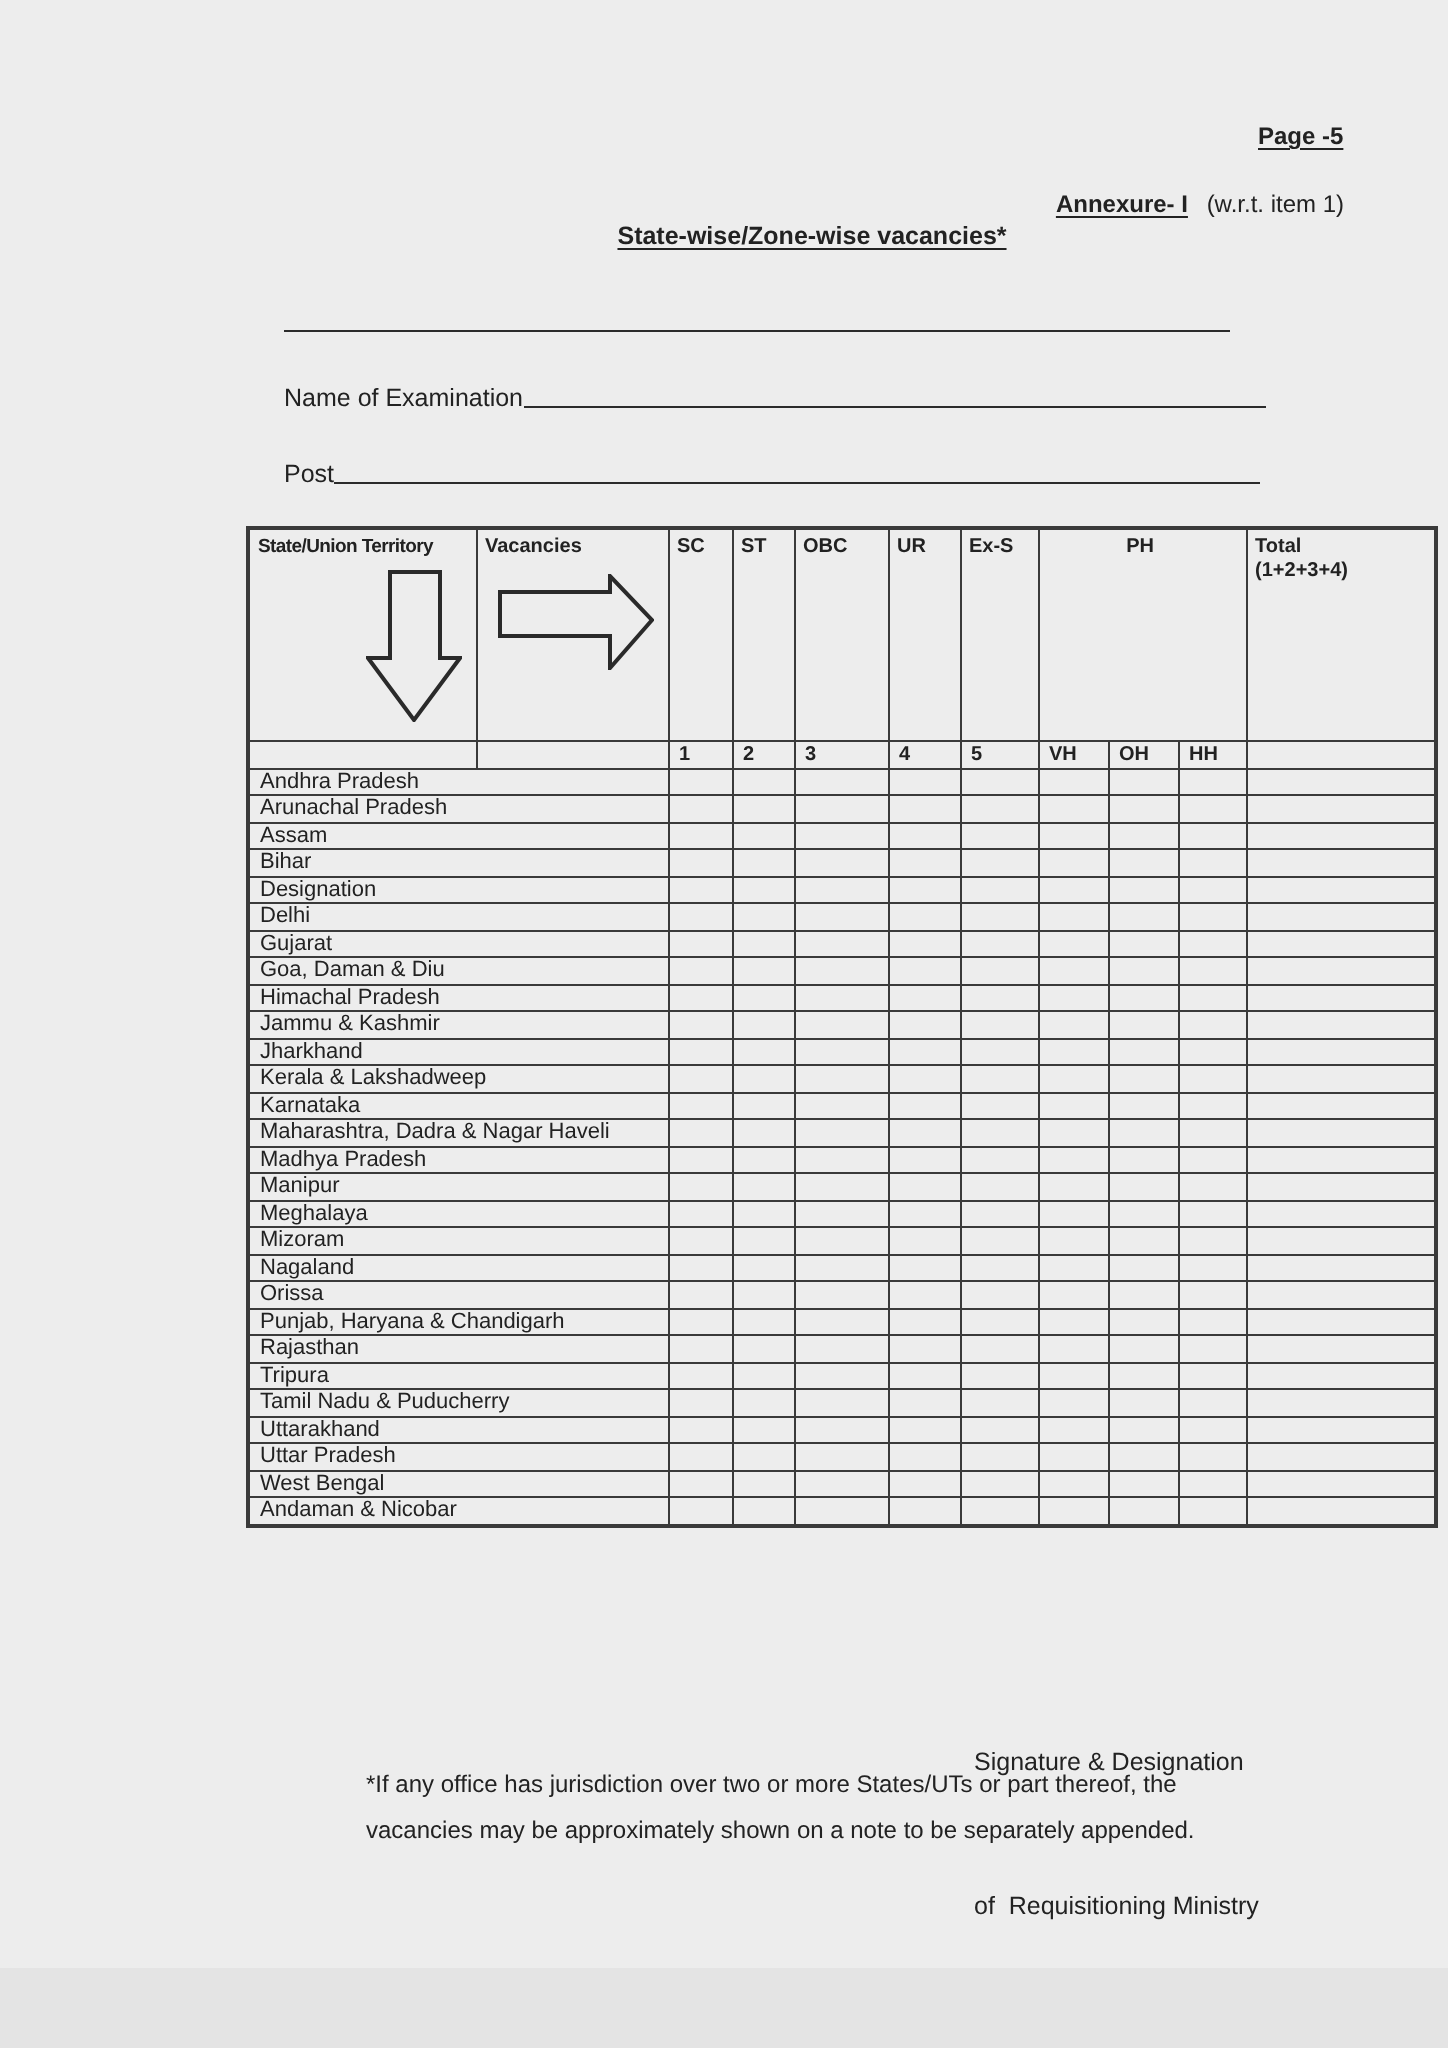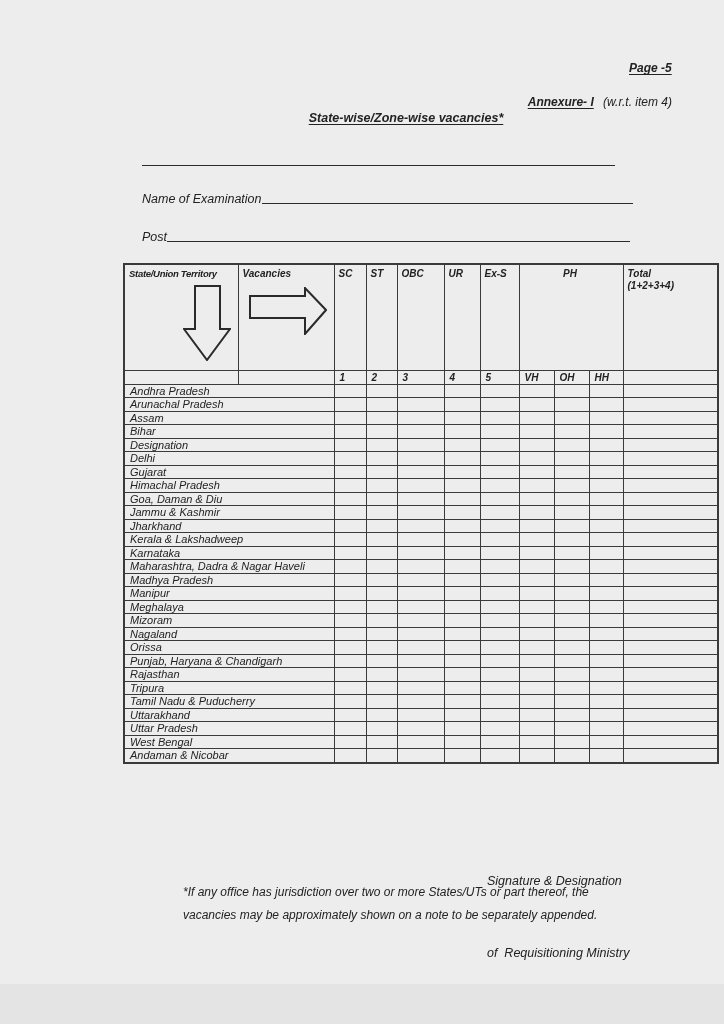--- a/index.html
+++ b/index.html
@@ -4,21 +4,20 @@
 <style>
   html,body { margin:0; padding:0; background:#e4e4e4; }
   .page {
     position:relative;
     width:724px; height:984px;
     margin:0 auto;
     background:var(--page-bg, #ededed);
     color:var(--ink, #222);
     font-family:"Liberation Sans","DejaVu Sans",sans-serif;
     overflow:hidden;
-    font-style:italic;
   }
 
   
   .page-number {
     position:absolute; top:61px; left:629px;
     font-size:12px; font-weight:700;
     text-decoration:underline; text-underline-offset:2px;
     white-space:nowrap;
   }
   .annexure {
@@ -95,21 +94,21 @@
 </style>
 </head>
 <body>
 
 <div class="page" style="--page-bg: #ededed; --ink: #222222; --line: #3a3a3a;">
 
   <div class="page-number">Page -5</div>
 
   <div class="annexure">
     <span class="annexure-bold">Annexure- I</span>
-    <span class="annexure-note">(w.r.t. item 4)</span>
+    <span class="annexure-note">(w.r.t. item 1)</span>
   </div>
 
   <div class="doc-title">State-wise/Zone-wise vacancies*</div>
 
   <div class="form-line fl-1">
     <span class="fill"></span>
   </div>
   <div class="form-line fl-2">
     <span class="label">Name of Examination</span>
     <span class="fill"></span>
@@ -251,33 +250,33 @@
           <td></td>
           <td></td>
           <td></td>
           <td></td>
           <td></td>
           <td></td>
           <td></td>
           <td></td>
         </tr>
         <tr>
+          <td colspan="2">Goa, Daman &amp; Diu</td>
+          <td></td>
+          <td></td>
+          <td></td>
+          <td></td>
+          <td></td>
+          <td></td>
+          <td></td>
+          <td></td>
+          <td></td>
+        </tr>
+        <tr>
           <td colspan="2">Himachal Pradesh</td>
-          <td></td>
-          <td></td>
-          <td></td>
-          <td></td>
-          <td></td>
-          <td></td>
-          <td></td>
-          <td></td>
-          <td></td>
-        </tr>
-        <tr>
-          <td colspan="2">Goa, Daman &amp; Diu</td>
           <td></td>
           <td></td>
           <td></td>
           <td></td>
           <td></td>
           <td></td>
           <td></td>
           <td></td>
           <td></td>
         </tr>

